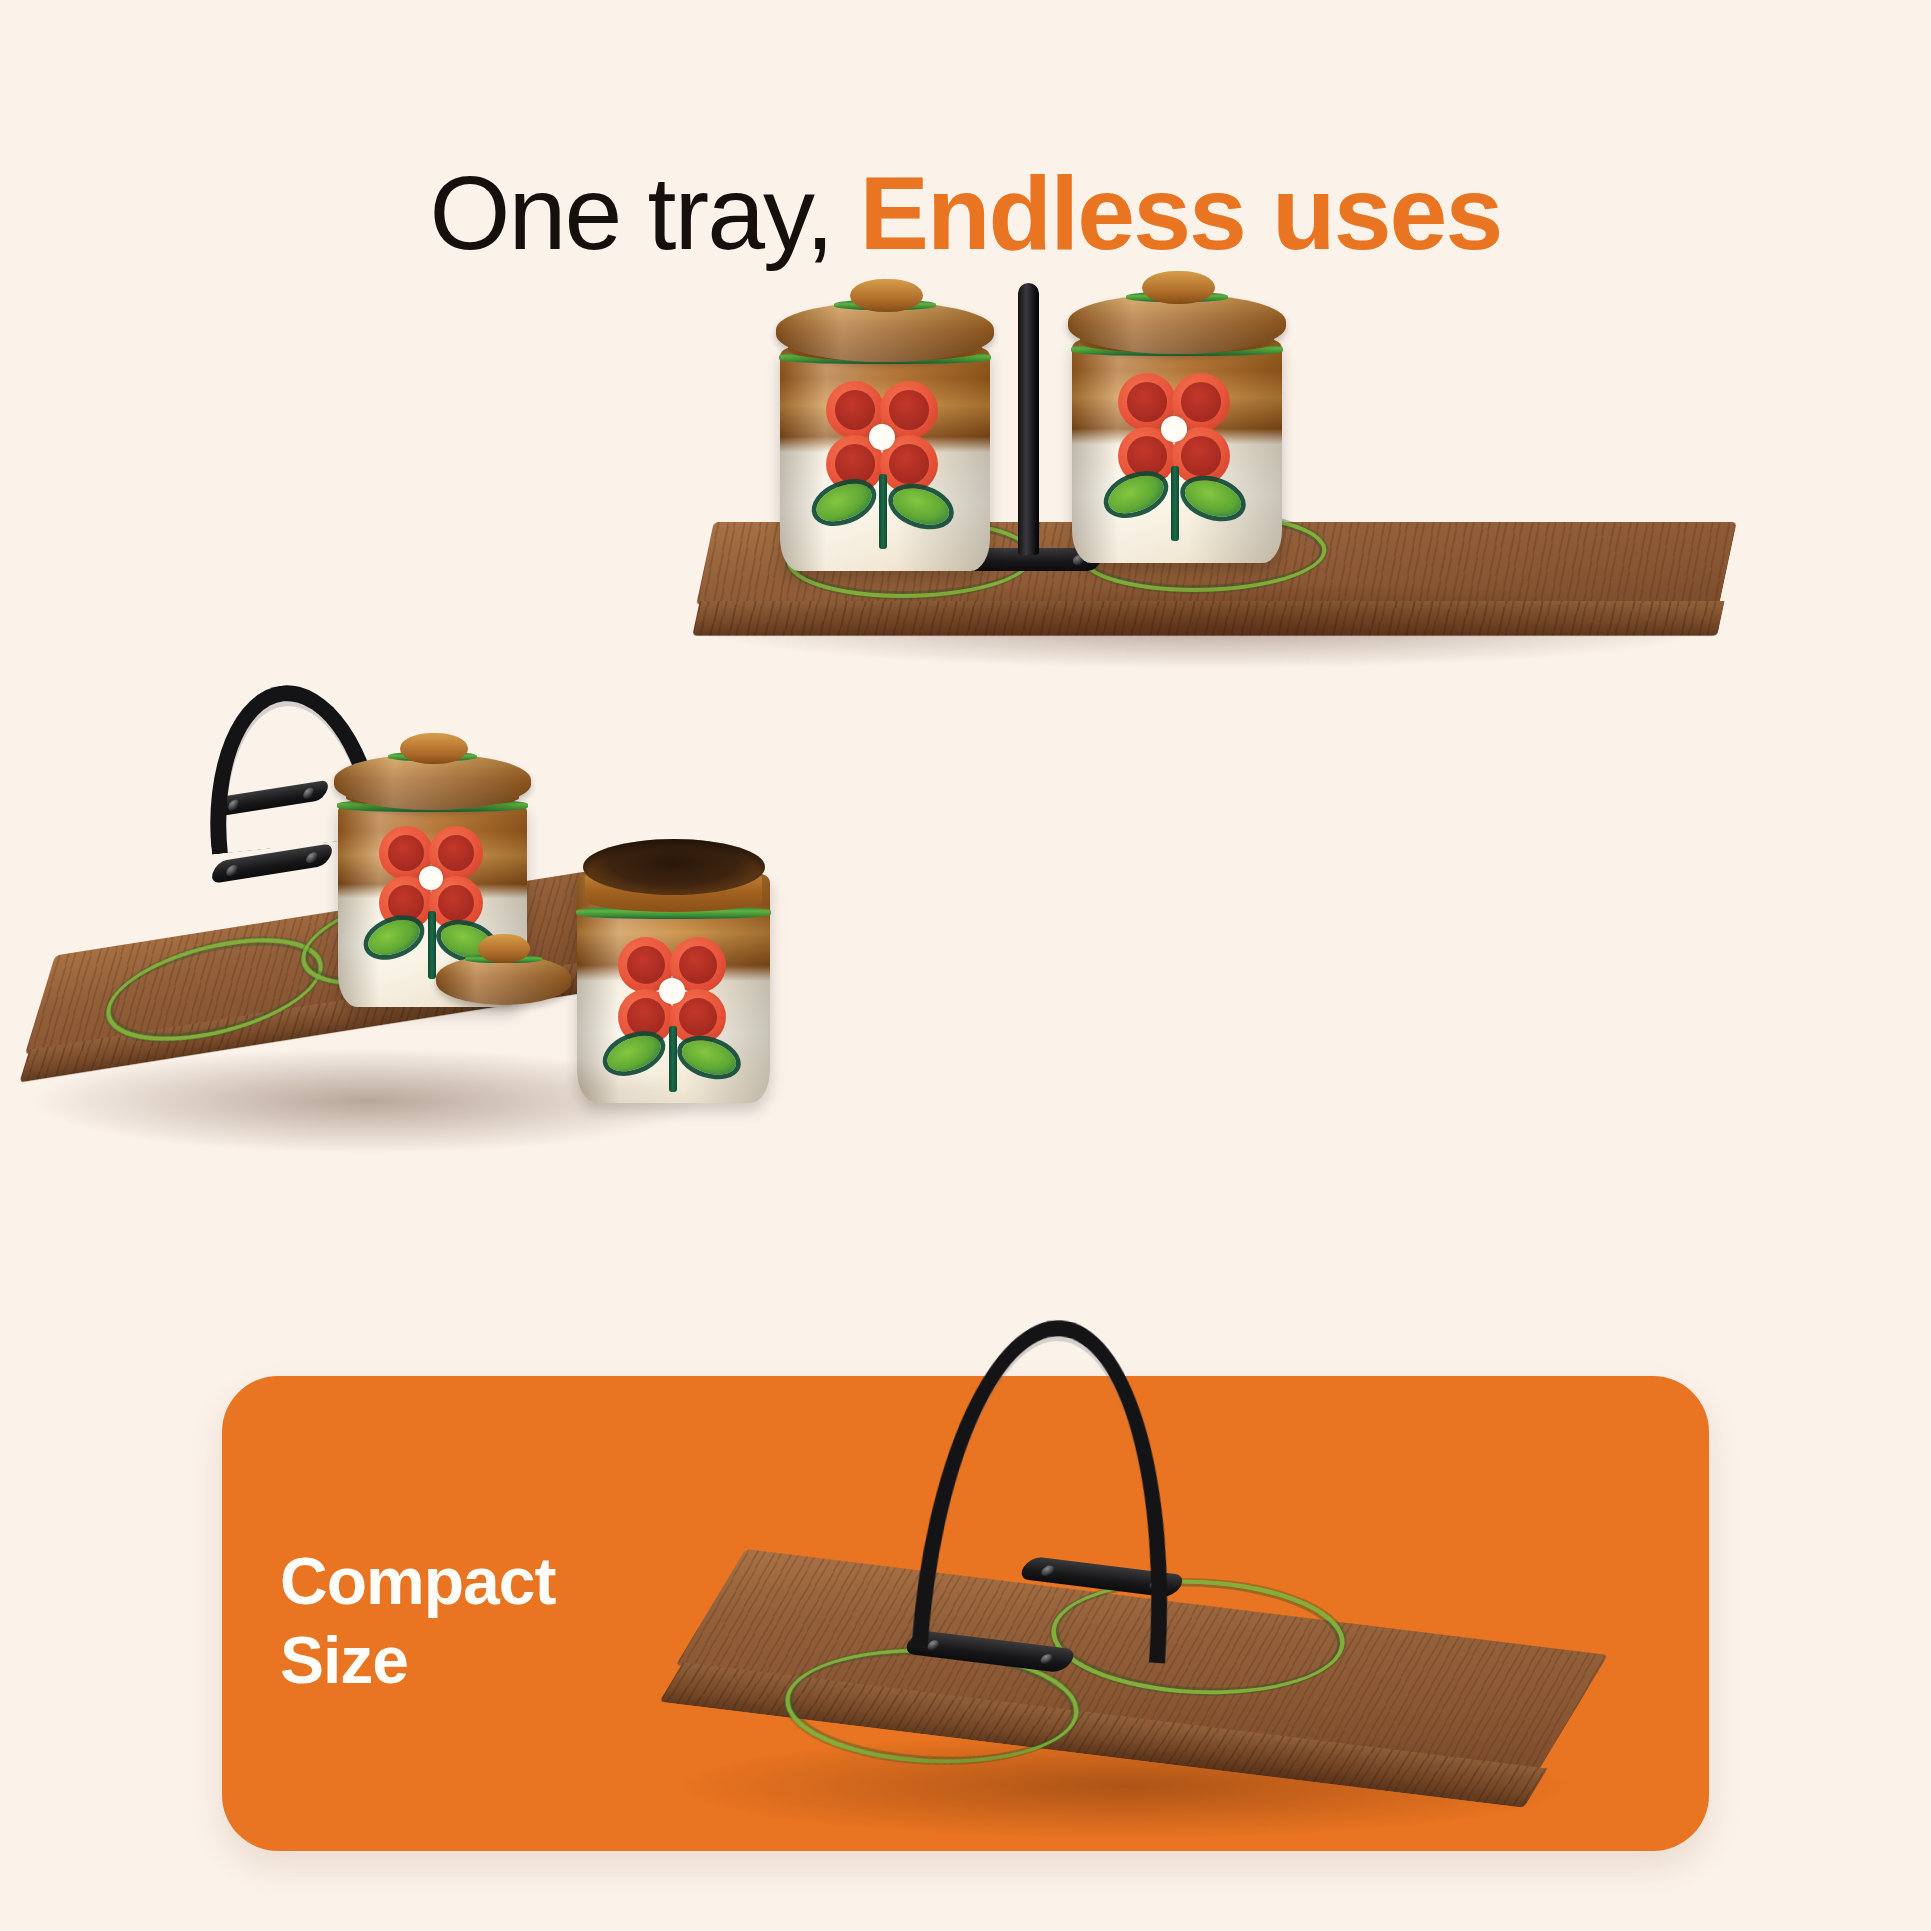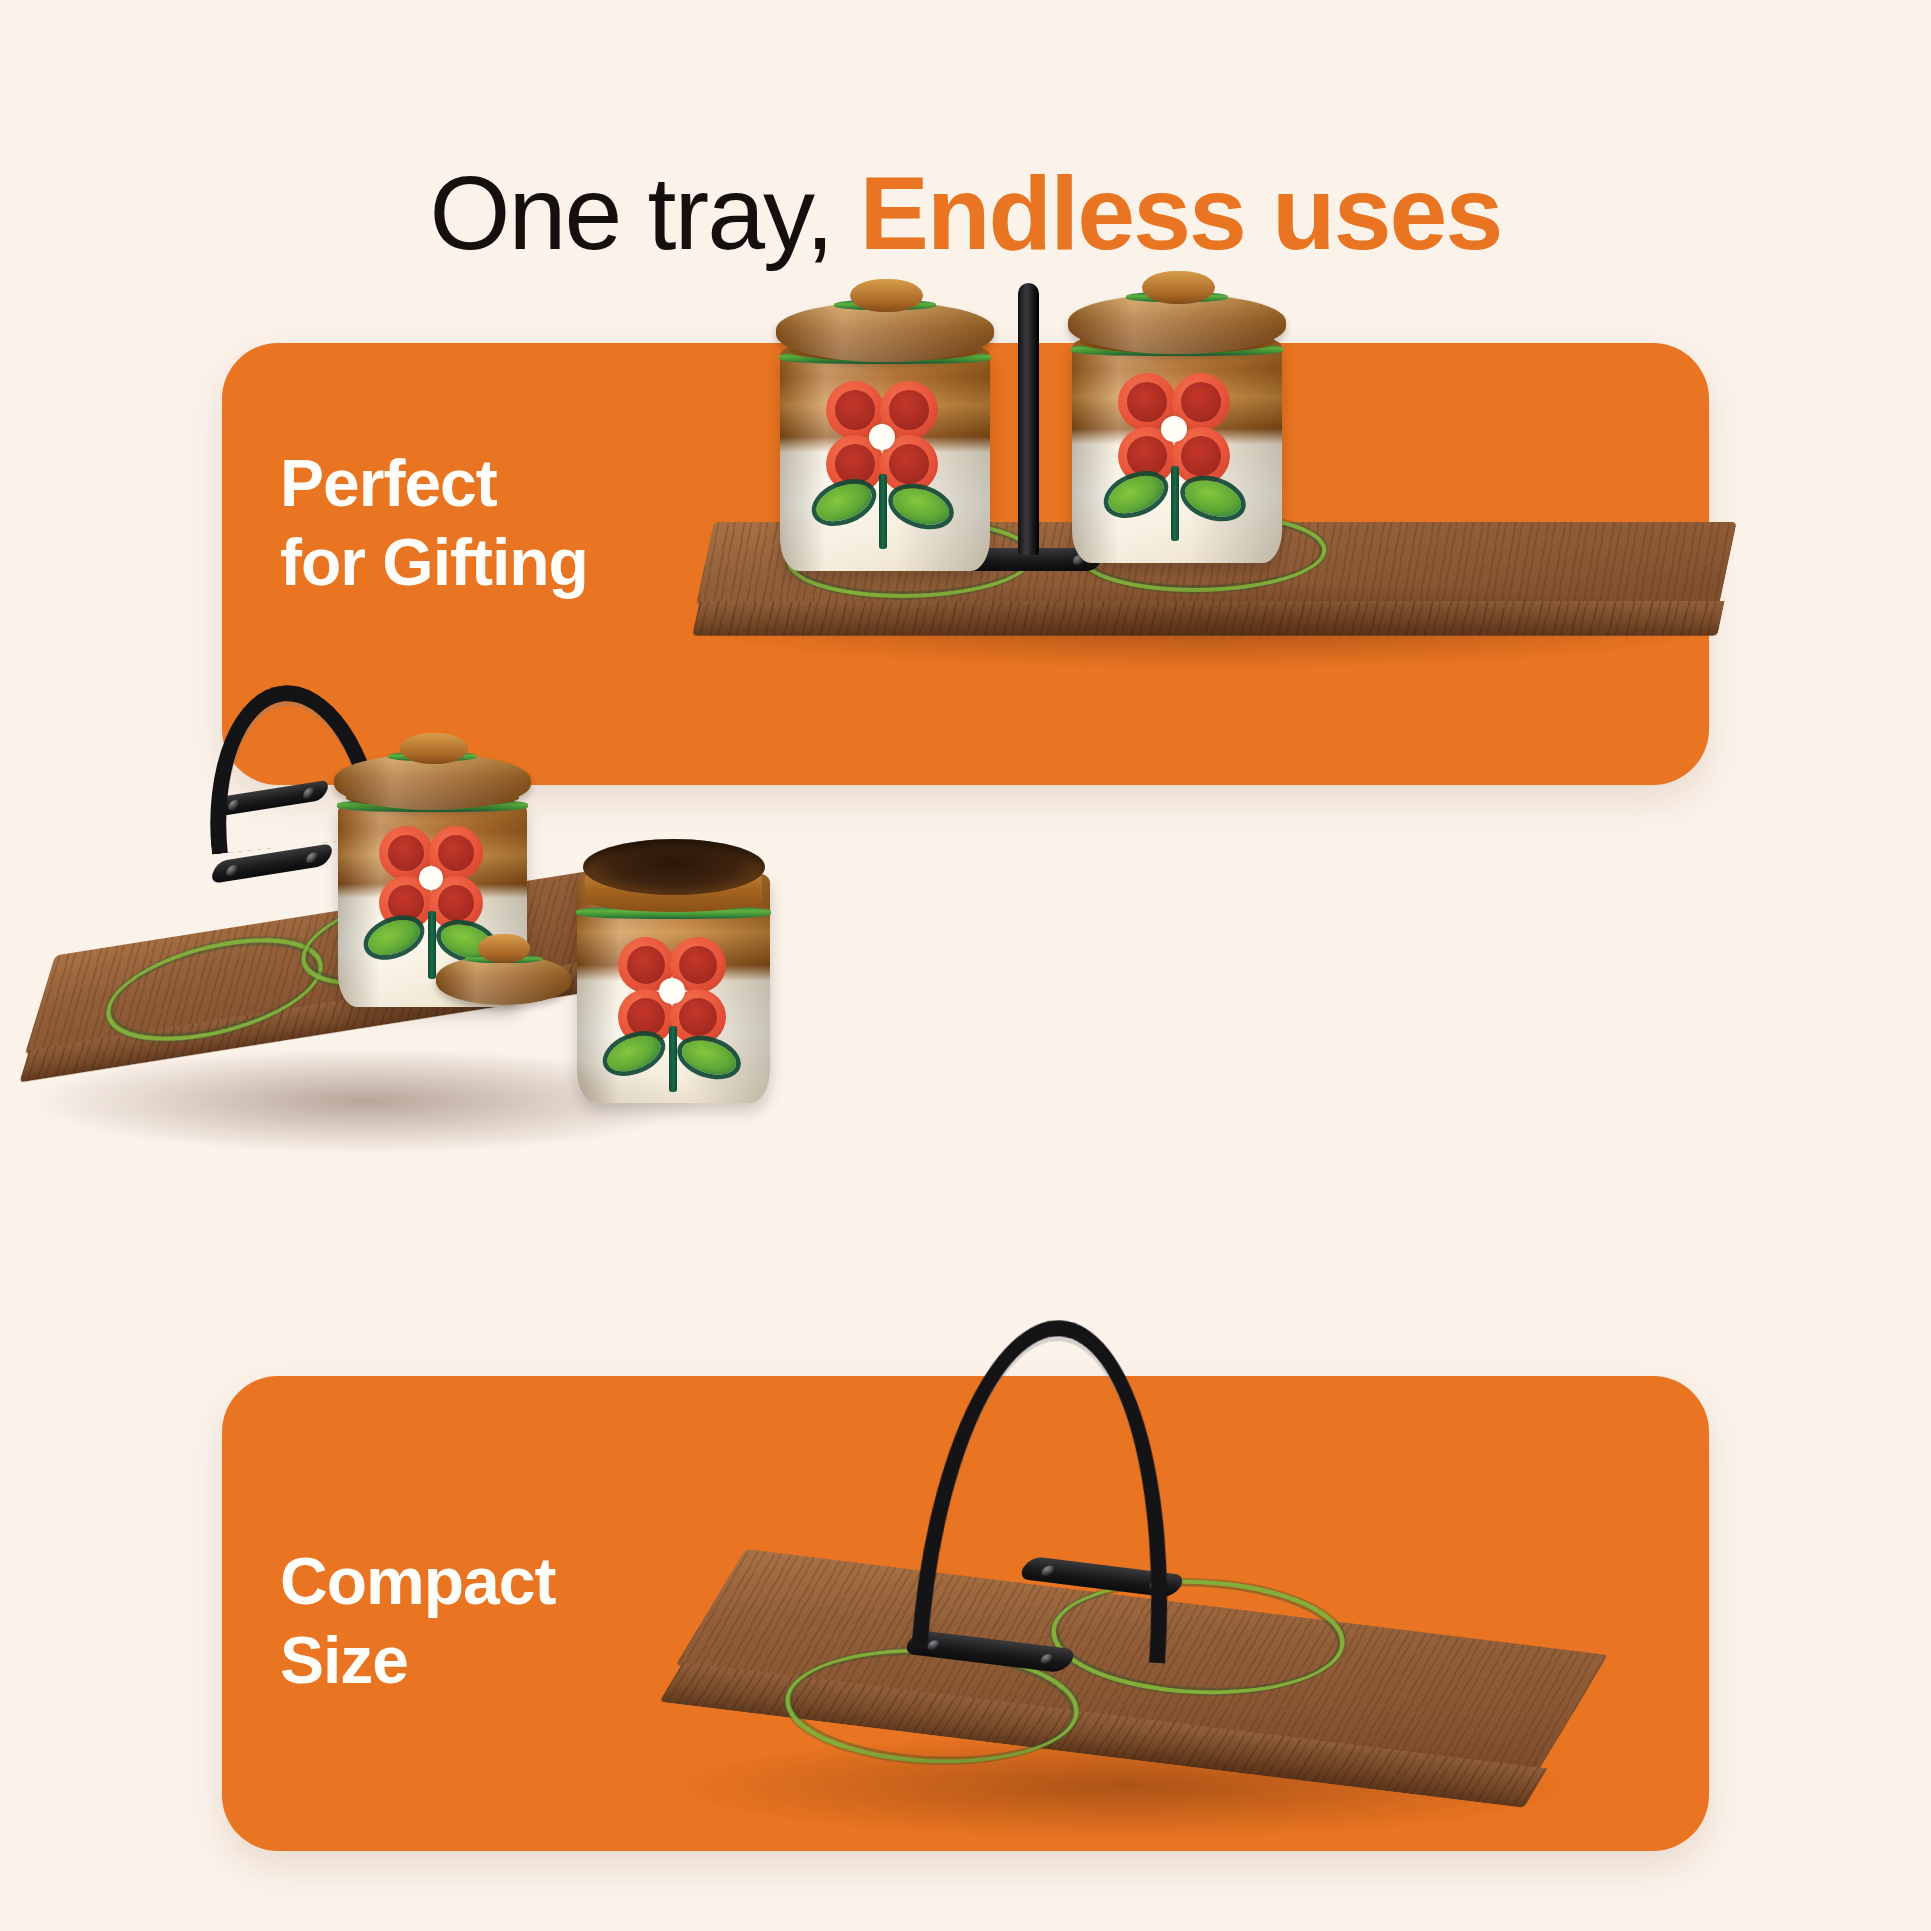--- a/index.html
+++ b/index.html
@@ -202,24 +202,20 @@
 </style>
 </head>
 <body>
 
 <div class="stage">
 
   <h1 class="headline">
     <span class="hl-a">One tray, </span><span class="hl-b">Endless uses</span>
   </h1>
 
-  <div class="card" id="card-1">
-    <div class="card-label" id="label-1">Perfect
-for Gifting</div>
-  </div>
 
   <div class="photo-clip" style="left:222px;top:343px;width:1487px;height:442px;">
 
     <div class="shadow-blob" style="left:463px;top:239px;width:1043px;height:87px;"></div>
 
     <div class="tray" style="left:483px;top:179px;width:1023px;height:116px;">
       <div class="tray-top" style="left:0;top:0;width:1023px;height:83px;transform:skewX(-12deg);"></div>
       <div class="tray-front" style="left:-8.7px;top:79px;width:1025px;height:35px;transform:skewX(-12deg);"></div>
     </div>
 

